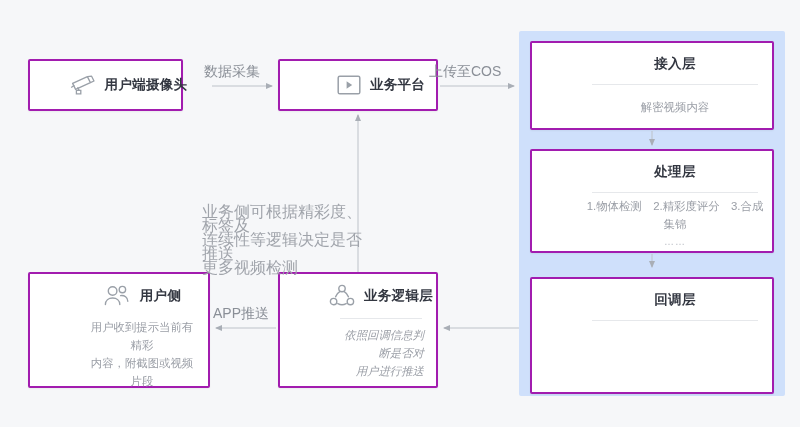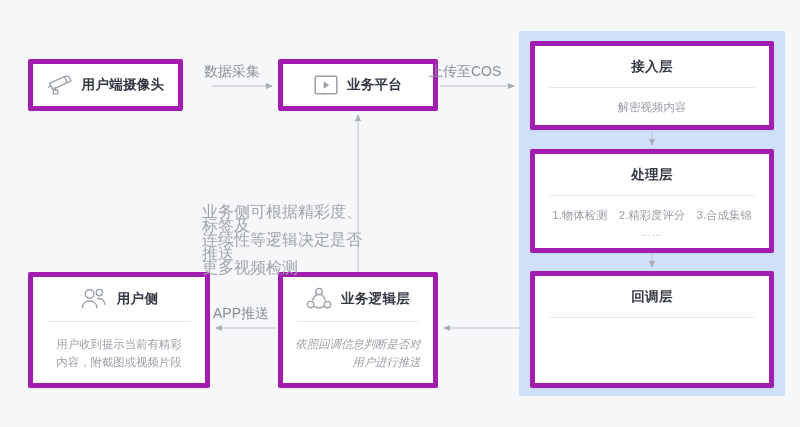--- a/index.html
+++ b/index.html
@@ -25,24 +25,25 @@
     left: 519px;
     top: 31px;
     width: 266px;
     height: 365px;
     background: #cfe0fb;
     border-radius: 2px;
   }
   .card {
     position: absolute;
     background: #ffffff;
-    border: 5px solid #a21caf;
+    border: 2px solid #a21caf;
     border-radius: 2px;
     box-sizing: border-box;
     box-shadow: 0 1px 2px rgba(0,0,0,0.05);
+    padding-left: 46px;
   }
   .card-head {
     display: flex;
     align-items: center;
     justify-content: center;
     gap: 9px;
     height: 100%;
   }
   .card-title {
     font-size: 13.5px;
@@ -72,21 +73,21 @@
     line-height: 0;
   }
 
   
   #card-camera   { left: 28px;  top: 59px;  width: 155px; height: 52px; }
   #card-platform { left: 278px; top: 59px;  width: 160px; height: 52px; }
   #card-user     { left: 28px;  top: 272px; width: 182px; height: 116px; }
   #card-logic    { left: 278px; top: 272px; width: 160px; height: 116px; }
   #card-access   { left: 530px; top: 41px;  width: 244px; height: 89px; }
   #card-process  { left: 530px; top: 149px; width: 244px; height: 104px; }
-  #card-callback { left: 530px; top: 271px; width: 244px; height: 117px; }
+  #card-callback { left: 530px; top: 277px; width: 244px; height: 117px; }
 
   .stacked {
     display: flex;
     flex-direction: column;
     height: 100%;
     box-sizing: border-box;
   }
   .head-row {
     display: flex;
     align-items: center;

